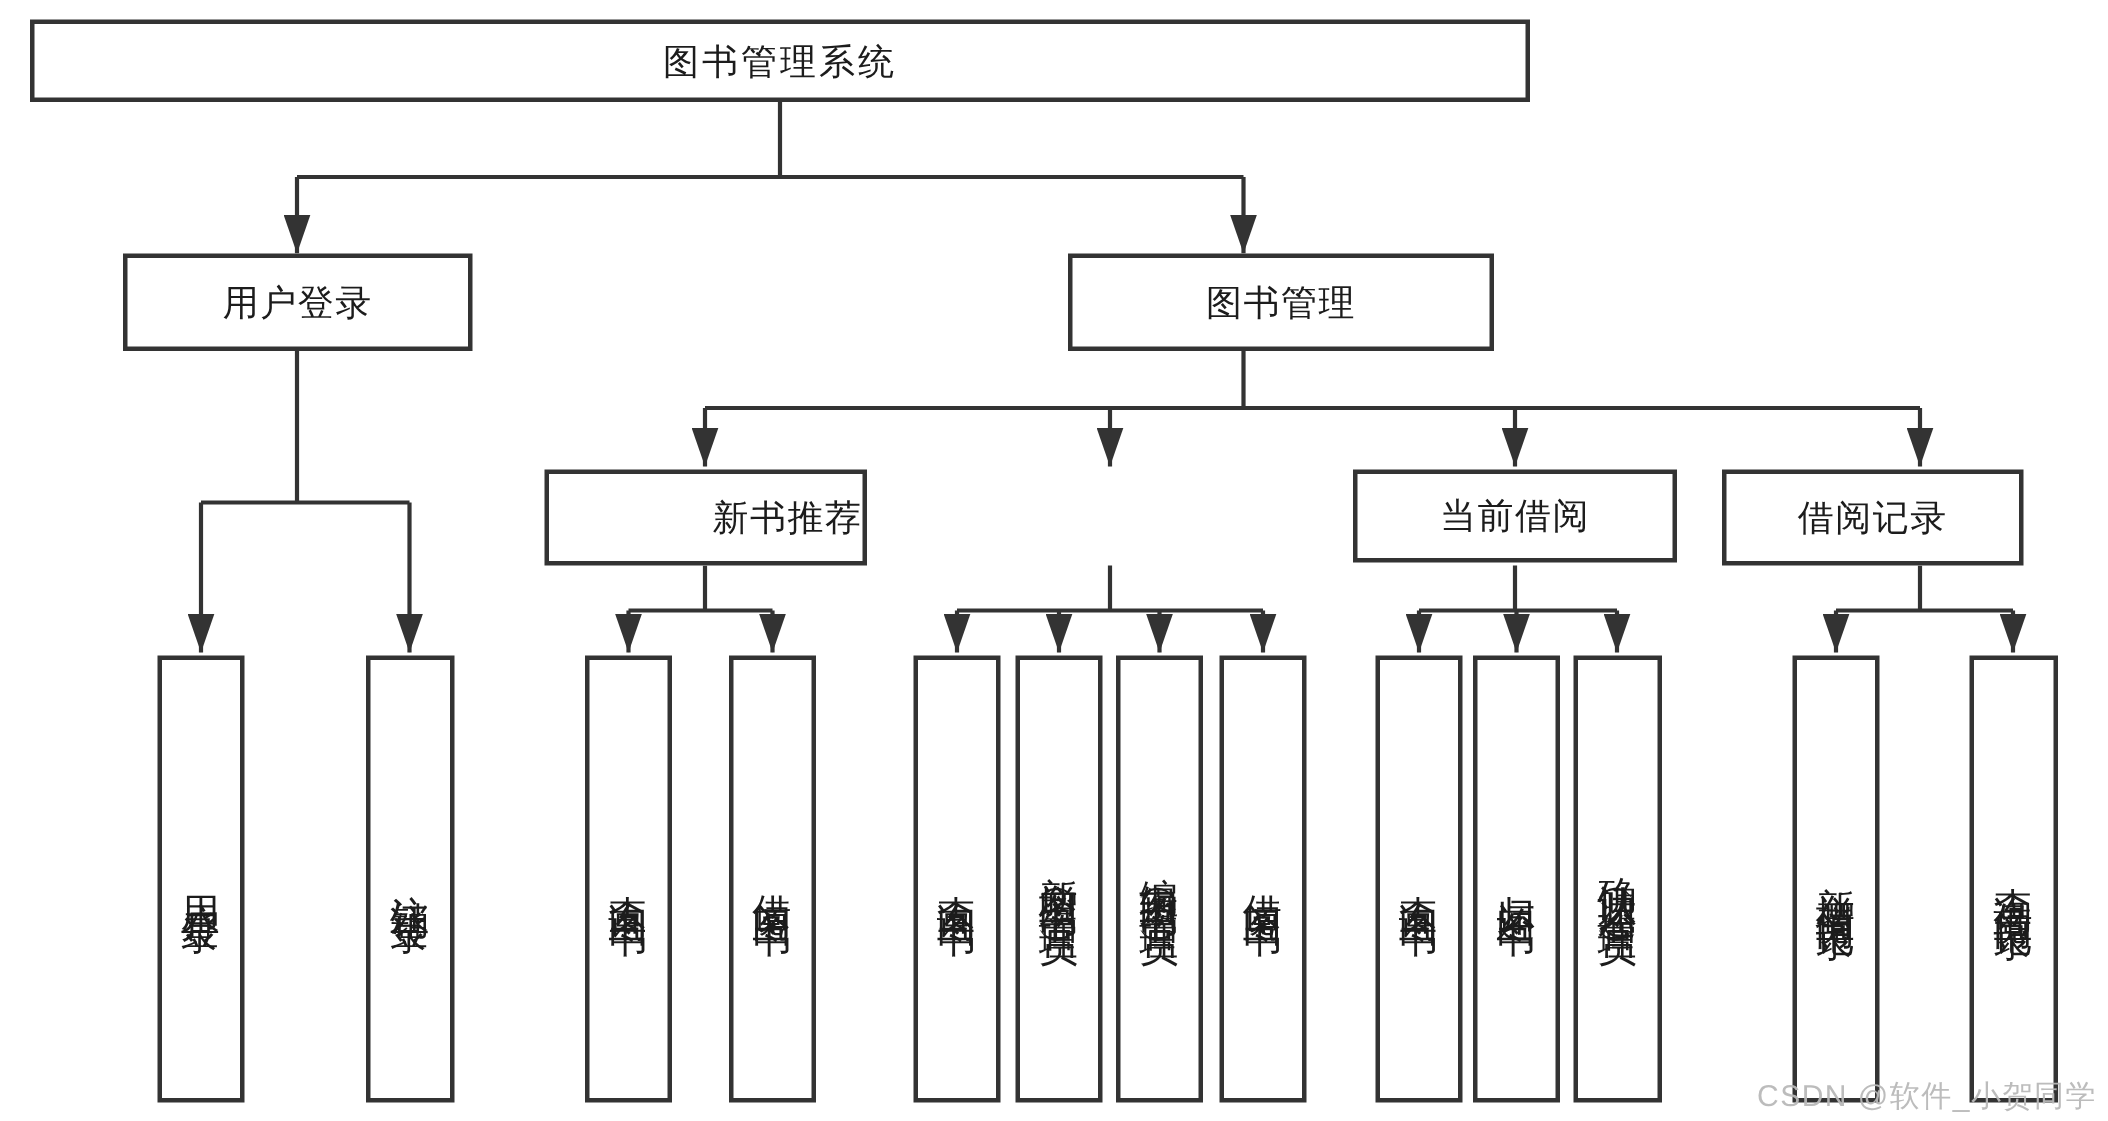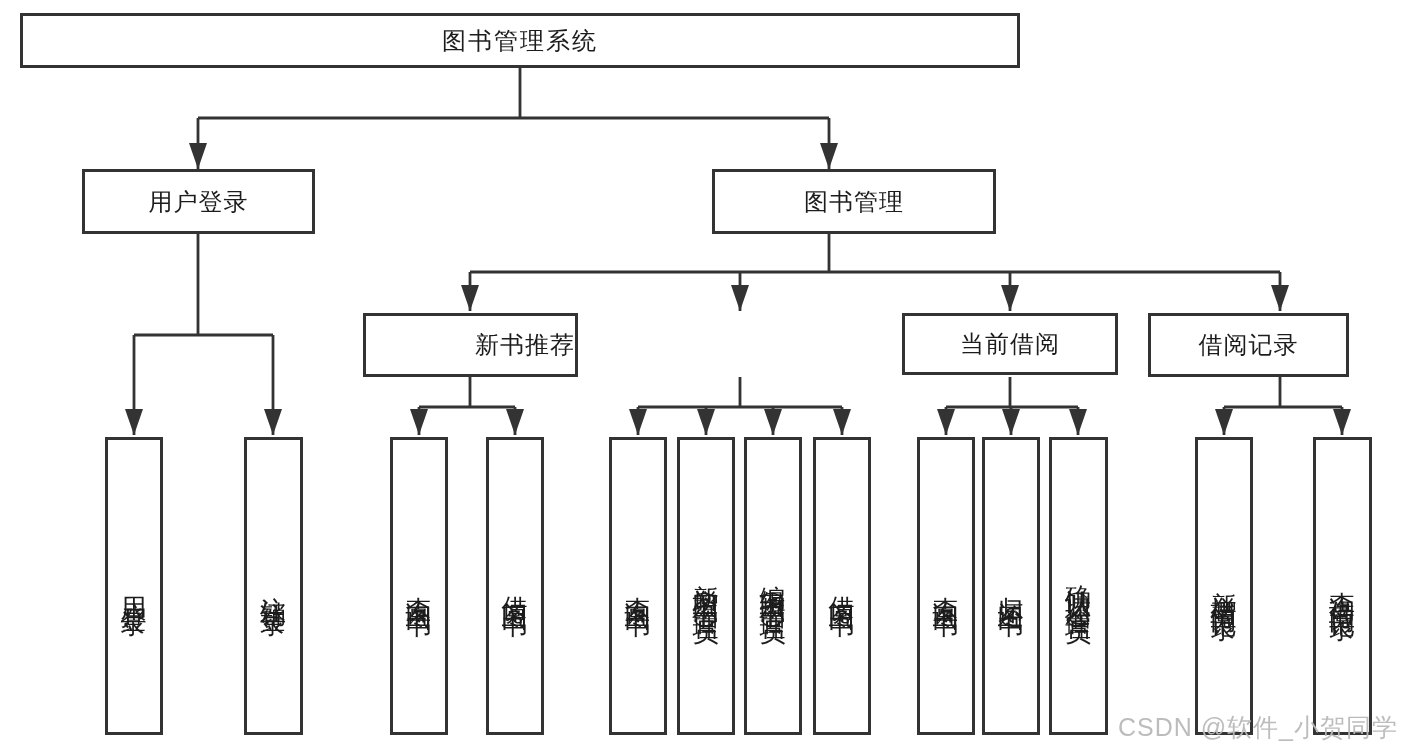--- a/index.html
+++ b/index.html
@@ -34,21 +34,21 @@
     writing-mode: vertical-rl;
     text-orientation: mixed;
     font-size: 26px;
     letter-spacing: 5px;
     line-height: 1;
   }
   .watermark {
     position: absolute;
     right: 7px;
     bottom: 3px;
-    font-size: 25px;
+    font-size: 20px;
     color: rgba(184,184,184,0.95);
     letter-spacing: 1px;
     z-index: 5;
     white-space: nowrap;
   }
 </style>
 </head>
 <body>
 
 <div id="canvas">

